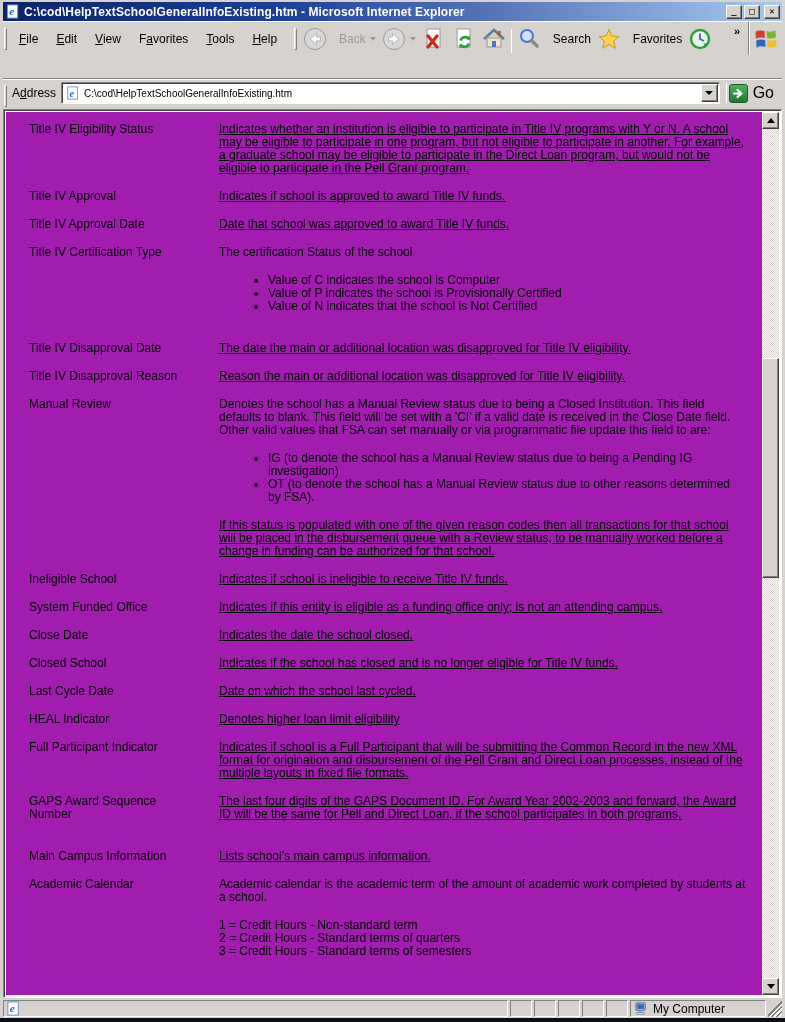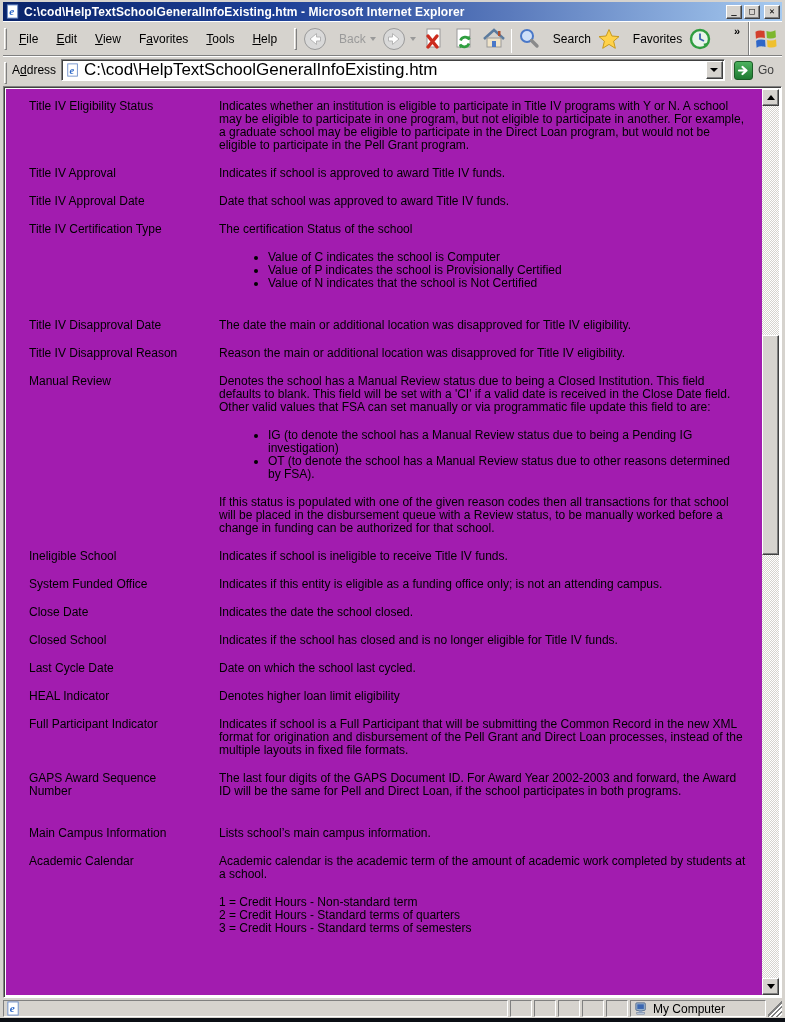--- a/index.html
+++ b/index.html
@@ -25,42 +25,42 @@
   .tsep { width:1px; height:24px; margin:5px 2px 0 2px; background:#808080; border-right:1px solid #fff; }
   .toolbar { display:flex; align-items:center; flex:1; }
   .tb-btn { display:flex; align-items:center; padding:2px 3px; height:30px; }
   .tb-btn .lbl { font-size:12px; margin-left:12px; color:#000; }
   .tb-btn .lbl.dis { color:#9a9a9a; }
   .caret { width:0; height:0; border-left:3px solid transparent; border-right:3px solid transparent; border-top:4px solid #9a9a9a; margin-left:4px; }
   .chevron { position:absolute; right:42px; top:3px; font-size:11px; font-weight:bold; color:#000; }
   .winlogo-panel { width:34px; flex:0 0 34px; border-left:1px solid #808080; box-shadow:inset 1px 0 0 #fff; display:flex; align-items:center; justify-content:center; }
 
   
-  .addressbar { height:37px; flex:0 0 25px; display:flex; align-items:center; border-top:1px solid #808080; box-shadow:inset 0 1px 0 #fff; padding-bottom:1px; }
+  .addressbar { height:37px; flex:0 0 25px; display:flex; align-items:center; border-top:1px solid #808080; box-shadow:inset 0 1px 0 #fff; padding-bottom:1px;margin-top:23px; }
   .addr-label { font-size:12px; padding:0 5px 0 2px; }
   .addr-label u { text-decoration:underline; }
   .addr-field { flex:1; height:22px; background:#fff; border:1px solid; border-color:#808080 #fff #fff #808080; box-shadow:inset 1px 1px 0 #404040; display:flex; align-items:center; padding-left:3px; position:relative; }
   .addr-field .aicon { width:14px; height:14px; margin:0 4px 0 1px; }
-  .addr-text { font-size:17px; color:#000; white-space:nowrap; overflow:hidden; flex:1; }
+  .addr-text { font-size:10px; color:#000; white-space:nowrap; overflow:hidden; flex:1; }
   .addr-drop { width:17px; height:18px; margin-right:1px; background:#d6d3ce; border:1px solid; border-color:#fff #404040 #404040 #fff; box-shadow:inset -1px -1px 0 #808080; display:flex; align-items:center; justify-content:center; }
   .addr-drop .arr { width:0; height:0; border-left:4px solid transparent; border-right:4px solid transparent; border-top:4px solid #000; }
   .go-area { display:flex; align-items:center; margin-left:4px; padding-right:2px; }
   .go-btn { width:19px; height:19px; border-radius:3px; background:linear-gradient(#4db25e,#1f7a32); border:1px solid #1a5c26; display:flex; align-items:center; justify-content:center; margin-right:5px; }
   .go-btn svg { display:block; }
-  .go-text { font-size:12px; color:#404040; padding-right:6px; }
+  .go-text { font-size:16px; color:#000000; padding-right:6px; }
 
   
   .content-frame { flex:1; position:relative; border:1px solid #808080; border-bottom-color:#fff; border-right-color:#fff; box-shadow:inset 1px 1px 0 #404040; background:#fff; margin-top:1px; overflow:hidden; }
   .page { position:absolute; top:2px; left:2px; right:19px; bottom:2px; background:#a21caf; overflow:hidden; padding:11px 0 0 23px; }
   .entry { display:flex; margin-bottom:15px; }
   .entry.xgap { margin-bottom:29px; }
   .term { width:168px; flex:0 0 168px; margin-right:22px; font-size:12px; line-height:13px; color:#000; }
   .def { width:527px; font-size:12px; line-height:13px; color:#000; }
   .def p { margin:0 0 15px 0; }
-  .def p:last-child { margin-bottom:0; }
+  .def p:last-child { margin-bottom:0;text-decoration:underline; }
   .def ul { margin:4px 0 15px 0; padding-left:49px; }
   .def ul:last-child { margin-bottom:0; }
   .def li { margin:0; }
   .def .lines { margin-top:13px; }
   .def .lines div { height:13px; }
 
   
   .vscroll { position:absolute; top:2px; right:2px; bottom:2px; width:17px; background:repeating-conic-gradient(#ffffff 0% 25%, #d6d3ce 0% 50%) 0 0 / 2px 2px; background-color:#e9e7e2; }
   .sbtn { position:absolute; left:0; width:17px; height:17px; background:#d6d3ce; border:1px solid; border-color:#fff #404040 #404040 #fff; box-shadow:inset -1px -1px 0 #808080; display:flex; align-items:center; justify-content:center; }
   .sbtn.up { top:0; }

